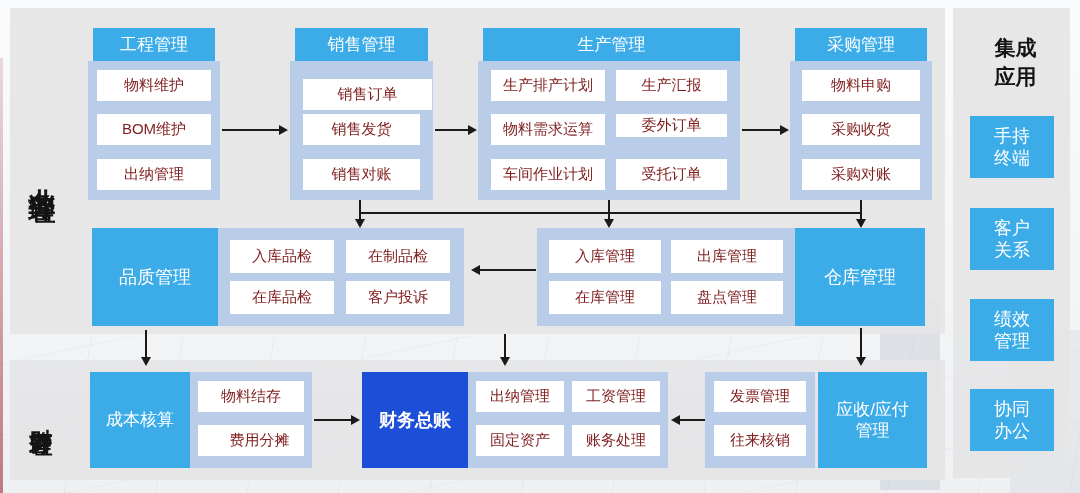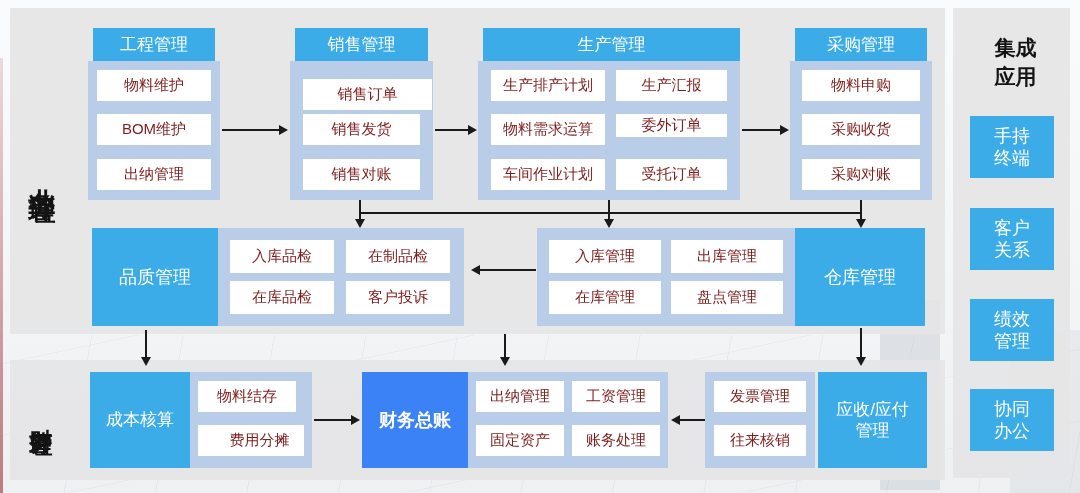--- a/index.html
+++ b/index.html
@@ -21,21 +21,21 @@
   .bg-red-edge{position:absolute;left:0;top:58px;width:3px;height:435px;z-index:0;
     background:linear-gradient(180deg,rgba(150,30,40,.15),rgba(150,25,35,.55));}
   
   .panel{position:absolute;background:rgba(229,229,230,.93);z-index:1;}
   
   .abs{position:absolute;z-index:2;box-sizing:border-box;display:flex;align-items:center;justify-content:center;text-align:center;}
   .hdr{background:#3BACE8;color:#fff;font-size:17px;}
   .grp{background:#B9CCE8;}
   .itm{background:#fff;color:#7f1d1d;font-size:15px;}
   .bluebox{background:#3BACE8;color:#fff;font-size:18px;white-space:pre-line;line-height:1.25;}
-  .redbox{background:#3b82f6;color:#fff;font-size:18px;font-weight:bold;}
+  .redbox{background:#1d4ed8;color:#fff;font-size:18px;font-weight:bold;}
   .vlabel{color:#141414;font-weight:600;writing-mode:vertical-rl;text-orientation:upright;
     display:flex;align-items:center;justify-content:center;}
   .int-title{color:#141414;font-weight:600;font-size:21px;line-height:1.4;white-space:pre-line;padding-left:8px;}
   
   .ln-h{position:absolute;height:2px;background:#1a1a1a;z-index:2;}
   .ln-v{position:absolute;width:2px;background:#1a1a1a;z-index:2;}
   .ar-r::after{content:"";position:absolute;right:-8px;top:-4px;width:0;height:0;
     border-top:5px solid transparent;border-bottom:5px solid transparent;border-left:9px solid #1a1a1a;}
   .ar-l::before{content:"";position:absolute;left:-8px;top:-4px;width:0;height:0;
     border-top:5px solid transparent;border-bottom:5px solid transparent;border-right:9px solid #1a1a1a;}
@@ -95,21 +95,21 @@
 
   <div class="abs grp" style="left:537px;top:228px;width:258px;height:98px;"></div>
   <div class="abs itm" style="left:549px;top:240px;width:112px;height:33px;">入库管理</div>
   <div class="abs itm" style="left:671px;top:240px;width:112px;height:33px;">出库管理</div>
   <div class="abs itm" style="left:549px;top:281px;width:112px;height:33px;">在库管理</div>
   <div class="abs itm" style="left:671px;top:281px;width:112px;height:33px;">盘点管理</div>
   <div class="abs bluebox" style="left:795px;top:228px;width:130px;height:98px;">仓库管理</div>
 
   <div class="abs bluebox" style="left:90px;top:372px;width:100px;height:96px;font-size:17px;">成本核算</div>
   <div class="abs grp" style="left:190px;top:372px;width:122px;height:96px;"></div>
-  <div class="abs itm" style="left:198px;top:381px;width:98px;height:31px;">物料结存</div>
+  <div class="abs itm" style="left:198px;top:381px;width:106px;height:31px;">物料结存</div>
   <div class="abs itm" style="left:198px;top:425px;width:106px;height:31px;padding-left:17px;">费用分摊</div>
 
   <div class="abs redbox" style="left:362px;top:372px;width:106px;height:96px;">财务总账</div>
   <div class="abs grp" style="left:468px;top:372px;width:200px;height:96px;"></div>
   <div class="abs itm" style="left:476px;top:381px;width:88px;height:31px;">出纳管理</div>
   <div class="abs itm" style="left:572px;top:381px;width:88px;height:31px;">工资管理</div>
   <div class="abs itm" style="left:476px;top:425px;width:88px;height:31px;">固定资产</div>
   <div class="abs itm" style="left:572px;top:425px;width:88px;height:31px;">账务处理</div>
 
   <div class="abs grp" style="left:705px;top:372px;width:110px;height:96px;"></div>

